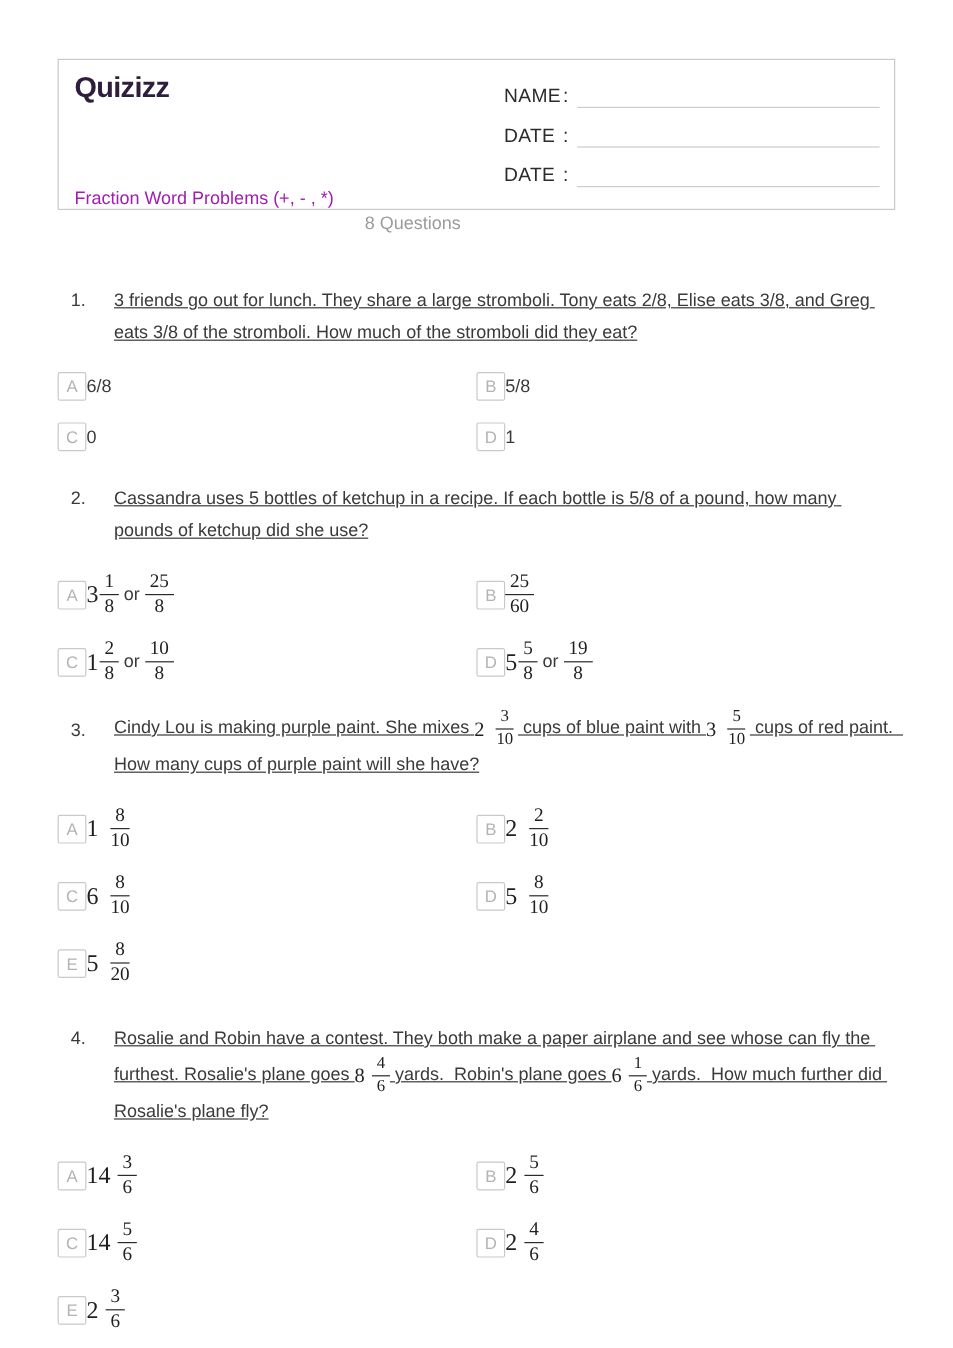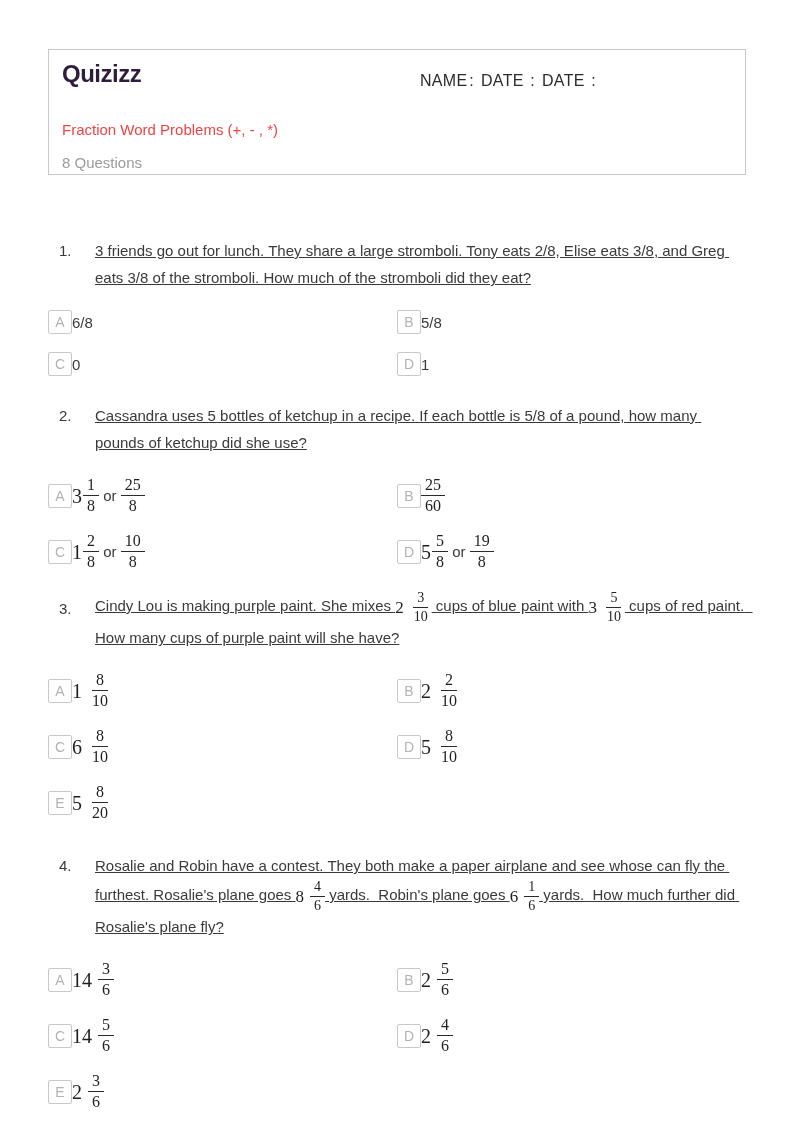--- a/index.html
+++ b/index.html
@@ -8,23 +8,23 @@
     font-family:"Liberation Sans",sans-serif;color:#3a3a3a;
   }
   
   .header-box{
     position:absolute;left:48px;top:49px;width:698px;height:126px;
     border:1px solid #c9c9c9;box-sizing:border-box;background:#fff;display:flex;
   }
   .hb-left{flex:1;display:flex;flex-direction:column;justify-content:space-between;
     padding:12px 0 10px 13px;box-sizing:border-box;gap:34px;}
   .logo{font-size:24px;font-weight:700;color:#2e1d3d;letter-spacing:-0.5px;line-height:1;}
-  .title{font-size:15px;color:#ef4444;line-height:1.35;}
-  .subtitle{font-size:15px;color:#9b9b9b;line-height:1.35;margin-top:13px;}
-  .hb-right{width:325px;padding:7px 12px 0 0;box-sizing:border-box;display:flex;flex-direction:row;margin-left:36px;}
+  .title{font-size:15px;color:#a21caf;line-height:1.35;margin-top:36px;}
+  .subtitle{font-size:15px;color:#9b9b9b;line-height:1.35;margin-top:1px;text-align:right;}
+  .hb-right{width:325px;padding:7px 12px 0 0;box-sizing:border-box;display:flex;flex-direction:column;margin-left:36px;}
   .field{display:flex;align-items:flex-end;height:33px;}
   .flabel-wrap{width:54px;display:flex;justify-content:space-between;
     font-size:16px;color:#2b2b2b;letter-spacing:0.3px;line-height:1.2;}
   .fline{flex:1;height:20px;border-bottom:1px solid #cccccc;margin-left:7px;}
   
   .question{position:absolute;left:48px;width:698px;}
   .qhead{display:flex;}
   .qnum{width:47px;padding-left:11px;box-sizing:border-box;font-size:15px;line-height:27px;color:#3a3a3a;flex:none;}
   .num-pad .qnum{padding-top:5px;}
   .qtext{flex:1;font-size:15px;line-height:27px;color:#3a3a3a;white-space:pre-wrap;text-decoration:underline;}

